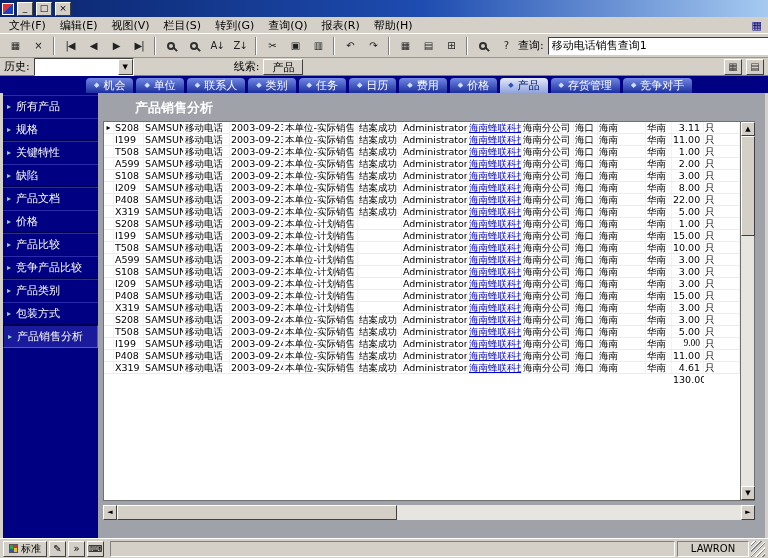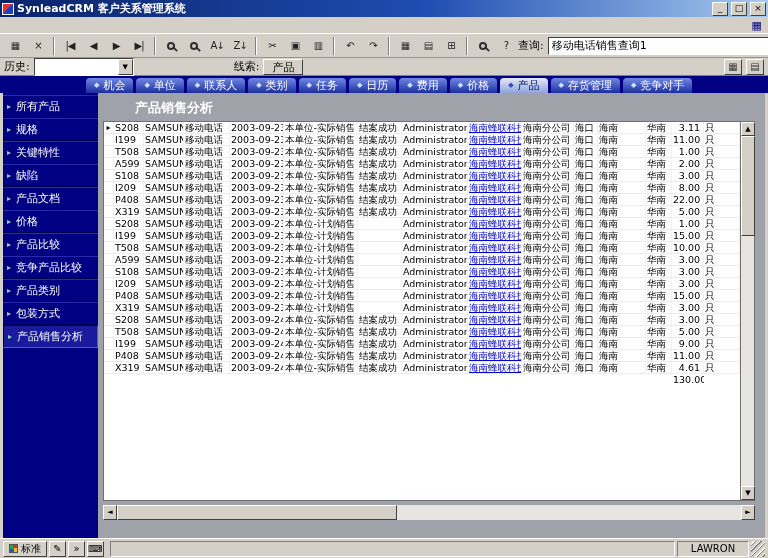--- a/index.html
+++ b/index.html
@@ -89,27 +89,36 @@
   .sb-ind { width:36px; text-align:center; color:#9a9a9a; }
   .grip { width:14px; height:16px; background:repeating-linear-gradient(135deg,#d4d0c8 0 2px,#fff 2px 3px,#808080 3px 4px); }
 </style>
 </head>
 <body>
 
 <div class="window">
 
   <div class="titlebar">
     <span class="app-icon"></span>
-    <span class="title-text">SynleadCRM 客户关系管理系统</span>
     <button class="win-btn">_</button>
     <button class="win-btn">□</button>
     <button class="win-btn">×</button>
   </div>
 
   <div class="menubar">
+    <span id="menu-items" style="display:flex;">
+        <span class="menu-item">文件(F)</span>
+        <span class="menu-item">编辑(E)</span>
+        <span class="menu-item">视图(V)</span>
+        <span class="menu-item">栏目(S)</span>
+        <span class="menu-item">转到(G)</span>
+        <span class="menu-item">查询(Q)</span>
+        <span class="menu-item">报表(R)</span>
+        <span class="menu-item">帮助(H)</span>
+      </span>
     <span class="menu-right">▦</span>
   </div>
 
   <div class="toolbar">
     <span id="toolbar-buttons" style="display:flex;align-items:center;gap:1px;">
         <button class="tb-btn">
           <span class="tb-glyph">▦</span>
         </button>
         <button class="tb-btn">
           <span class="tb-glyph">×</span>
@@ -611,21 +620,21 @@
                 <div class="cell" style="width: 46px;">移动电话</div>
                 <div class="cell" style="width: 54px;">2003-09-24</div>
                 <div class="cell" style="width: 74px;">本单位-实际销售</div>
                 <div class="cell" style="width: 44px;">结案成功</div>
                 <div class="cell" style="width: 66px;">Administrator</div>
                 <div class="cell" style="width: 54px;"><span class="link">海南蜂联科技</span></div>
                 <div class="cell" style="width: 52px;">海南分公司</div>
                 <div class="cell" style="width: 24px;">海口</div>
                 <div class="cell" style="width: 48px;">海南</div>
                 <div class="cell" style="width: 26px;">华南</div>
-                <div class="cell num" style="width: 32px;">9.00</div>
+                <div class="cell num" style="width: 32px; font-family: Liberation Serif, serif;">9.00</div>
                 <div class="cell" style="width: 36px;">只</div>
               </div>
               <div class="row">
                 <div class="cell ind" style="width: 10px;"></div>
                 <div class="cell" style="width: 30px;">P408</div>
                 <div class="cell" style="width: 40px;">SAMSUNG</div>
                 <div class="cell" style="width: 46px;">移动电话</div>
                 <div class="cell" style="width: 54px;">2003-09-24</div>
                 <div class="cell" style="width: 74px;">本单位-实际销售</div>
                 <div class="cell" style="width: 44px;">结案成功</div>

